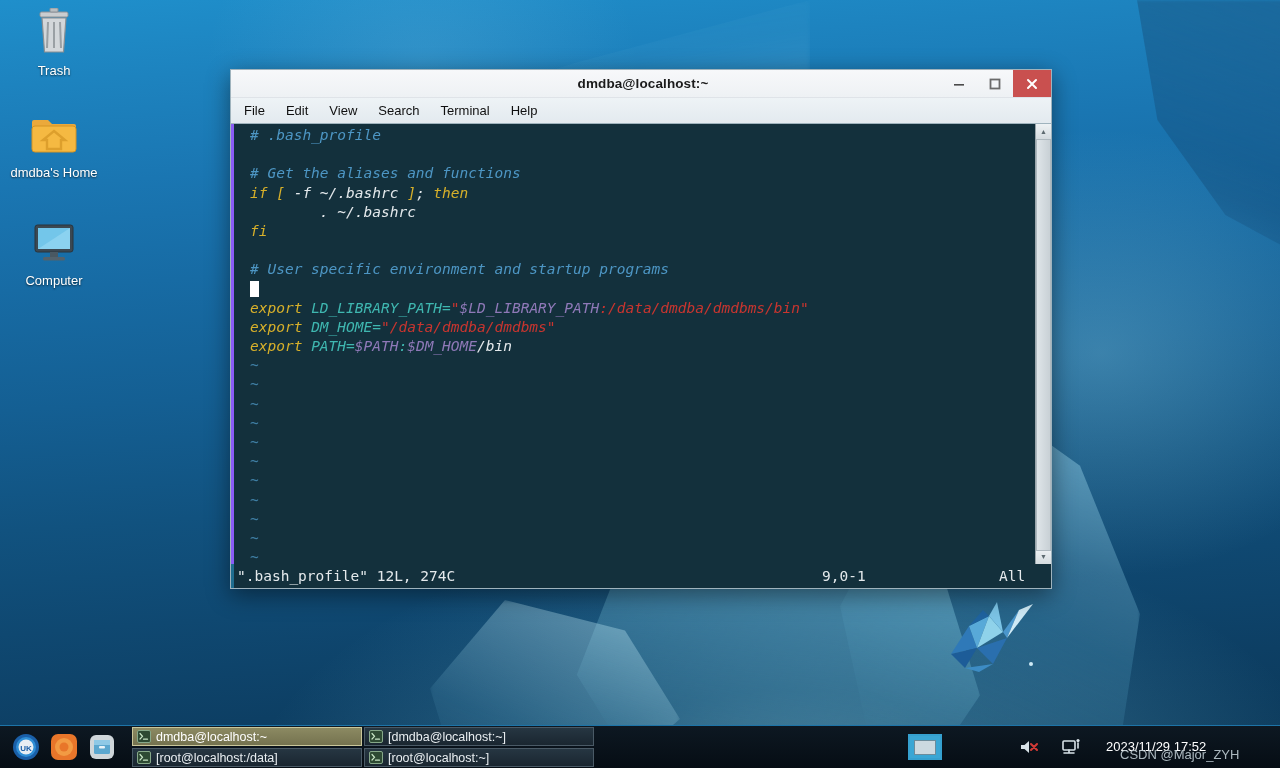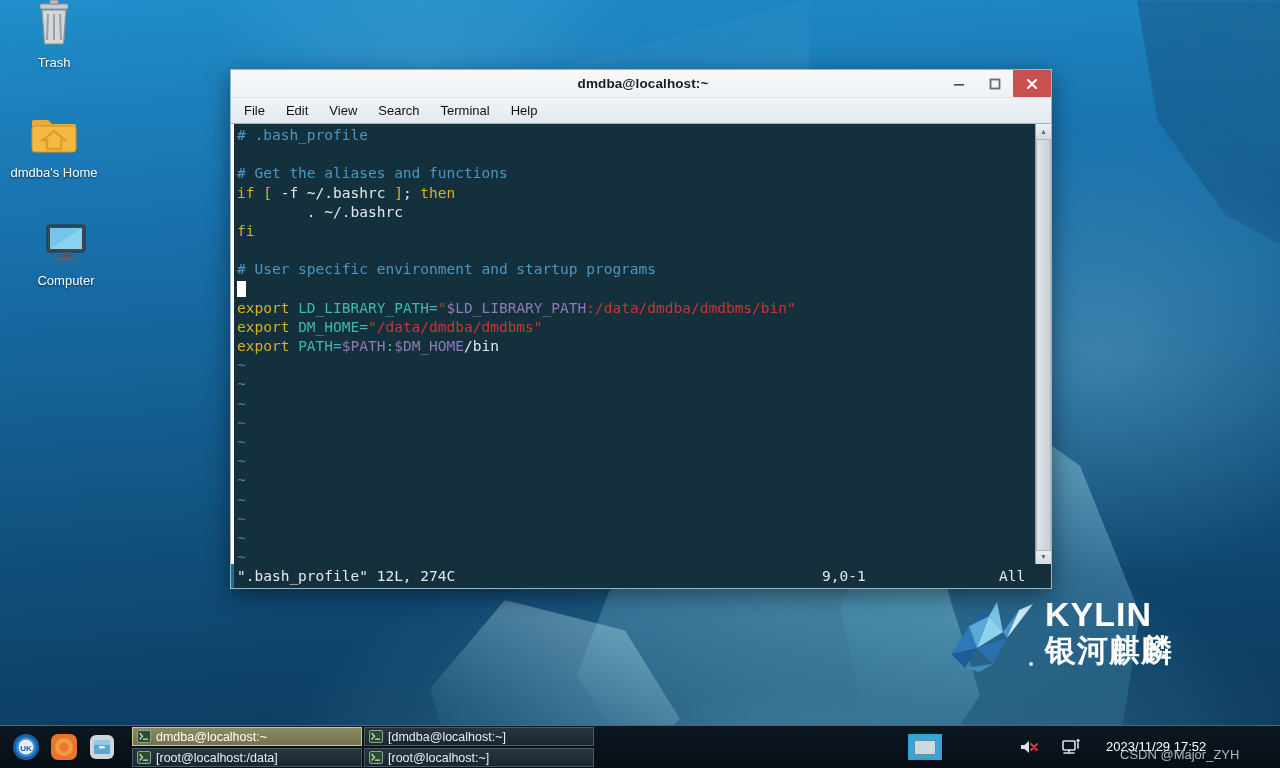--- a/index.html
+++ b/index.html
@@ -61,23 +61,23 @@
     text-align: center;
     color: #ffffff;
     font-size: 13px;
     line-height: 16px;
     text-shadow: 0 1px 2px rgba(0,0,0,0.65);
     cursor: default;
   }
   .desk-icon .glyph { display: block; margin: 0 auto 5px; }
   .desk-icon .label { display: block; }
 
-  #icon-trash { left: 2px; top: 0; }
+  #icon-trash { left: 2px; top: 8px; }
   #icon-home  { left: 2px; top: 114px; }
-  #icon-comp  { left: 14px; top: 222px; }
+  #icon-comp  { left: 2px; top: 222px; }
 
   
   #term-window {
     position: absolute;
     left: 230px; top: 69px;
     width: 820px; height: 518px;
     box-shadow: 0 6px 22px rgba(0,0,0,0.45);
     border: 1px solid #9fb3bd;
     background: #f2f4f7;
     display: flex; flex-direction: column;
@@ -119,25 +119,26 @@
     display: flex;
     background: #13303c;
     position: relative;
     overflow: hidden;
   }
   #term-text {
     flex: 1;
     font-family: "DejaVu Sans Mono", "Liberation Mono", monospace;
     font-size: 14.5px;
     line-height: 19.2px;
-    padding: 2px 0 0 3px;
+    padding: 2px 0 0 16px;
     color: #d6dde0;
     white-space: pre;
     overflow: hidden;
-    border-left: 3px solid #ffffff;
+    border-left: 3px solid #8b5cf6;
+    font-style: italic;
   }
   .ln { height: 19.2px; }
   .c-comment { color: #4d96c4; }
   .c-kw      { color: #d7b02a; }
   .c-plain   { color: #e4e9ec; }
   .c-export  { color: #d7b02a; margin-top: 45px; }
   .c-var     { color: #3fb7b0; }
   .c-dollar  { color: #8f79b8; }
   .c-str     { color: #c9352f; }
   .c-tilde   { color: #3f7fa5; }
@@ -337,24 +338,20 @@
         <polygon points="58,40 74,18 62,46" fill="#4a96cc"></polygon>
         <polygon points="74,18 88,12 62,46" fill="#cfeaf6"></polygon>
         <polygon points="32,56 62,46 48,72" fill="#2a6fae"></polygon>
         <polygon points="6,62 32,56 20,76" fill="#1d5c98"></polygon>
         <polygon points="20,76 48,72 34,80" fill="#3d8cc4"></polygon>
         <polygon points="44,24 52,10 58,40" fill="#7cc4e6"></polygon>
         <polygon points="24,34 38,18 44,24" fill="#1f639f"></polygon>
       </g>
       <circle cx="86" cy="72" r="2" fill="#cfeaf6"></circle>
     </svg>
-    <div id="kylin-words">
-      <div id="kylin-en">KYLIN</div>
-      <div id="kylin-cn">银河麒麟</div>
-    </div>
   </div>
 
   <div id="term-window">
 
     <div id="titlebar">
       <div style="width:114px"></div>
       <div id="title-text">dmdba@localhost:~</div>
       <div class="winbtn">
         <svg width="14" height="14" viewBox="0 0 14 14">
           <rect x="2" y="7" width="10" height="1.6" fill="#4a4a4a"></rect>

